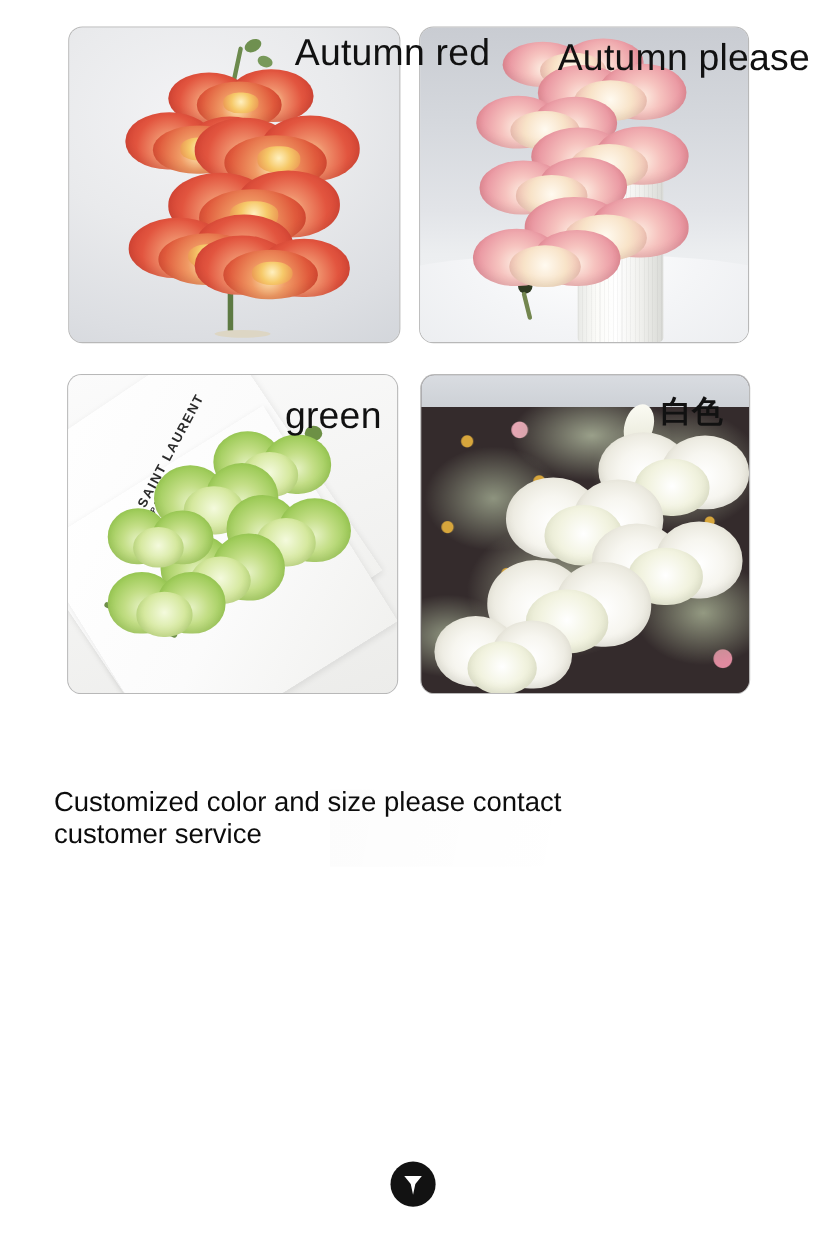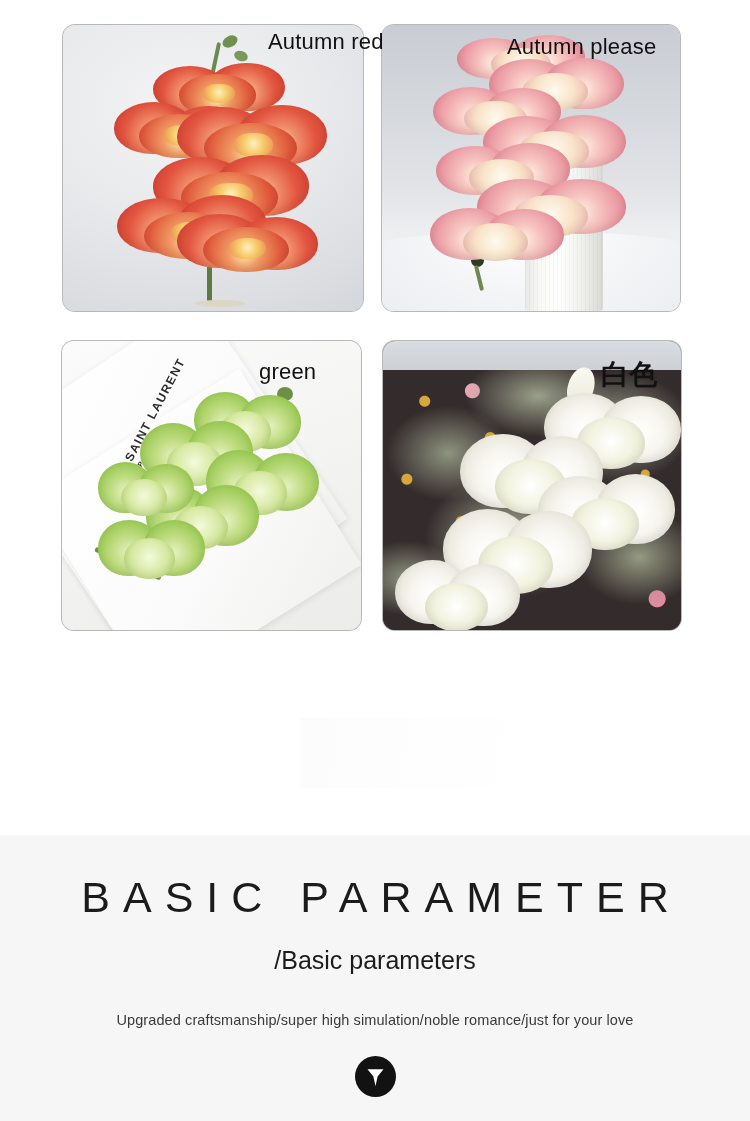--- a/index.html
+++ b/index.html
@@ -24,21 +24,21 @@
   .card .photo{ position:absolute; inset:0; overflow:hidden; }
 
   .card-tl{ left:63px;  top:25px;  width:300px; height:286px; }
   .card-tr{ left:382px; top:25px;  width:298px; height:286px; }
   .card-bl{ left:62px;  top:341px; width:299px; height:289px; }
   .card-br{ left:383px; top:341px; width:298px; height:289px; }
 
   
   .color-label{
     position:absolute;
-    font-size:22px;
+    font-size:34px;
     line-height:1;
     color:#111;
     white-space:nowrap;
     z-index:6;
     letter-spacing:.2px;
   }
   .lbl-red{   left:268px; top:31px; }
   .lbl-pow{   left:507px; top:36px; }
   .lbl-green{ left:259px; top:361px; }
   .lbl-white{ left:601px; top:361px; font-size:28px; font-weight:700; }
@@ -383,26 +383,25 @@
       </div>
     </div>
 
     <div class="color-label lbl-red">Autumn red</div>
     <div class="color-label lbl-pow">Autumn please</div>
     <div class="color-label lbl-green">green</div>
     <div class="color-label lbl-white">白色</div>
   </div>
 
   <div class="ghost"></div>
-
-  <div class="band">
-    <div class="band-title">BASIC PARAMETER</div>
-    <div class="band-sub">/Basic parameters</div>
-    <div class="band-tag">Upgraded craftsmanship/super high simulation/noble romance/just for your love</div>
+  <div class="promo">
+    <div>Customized color and size please contact</div>
+    <div>customer service</div>
   </div>
+
 
   <div class="logo">
     <svg width="41" height="41" viewBox="0 0 41 41" aria-hidden="true">
       <path d="M12.5 13.2 L28.5 13.2 L22.6 20.4 L20.5 30.2 L18.4 20.4 Z" fill="#ffffff"></path>
     </svg>
   </div>
 
 </div>
 
 </body></html>

